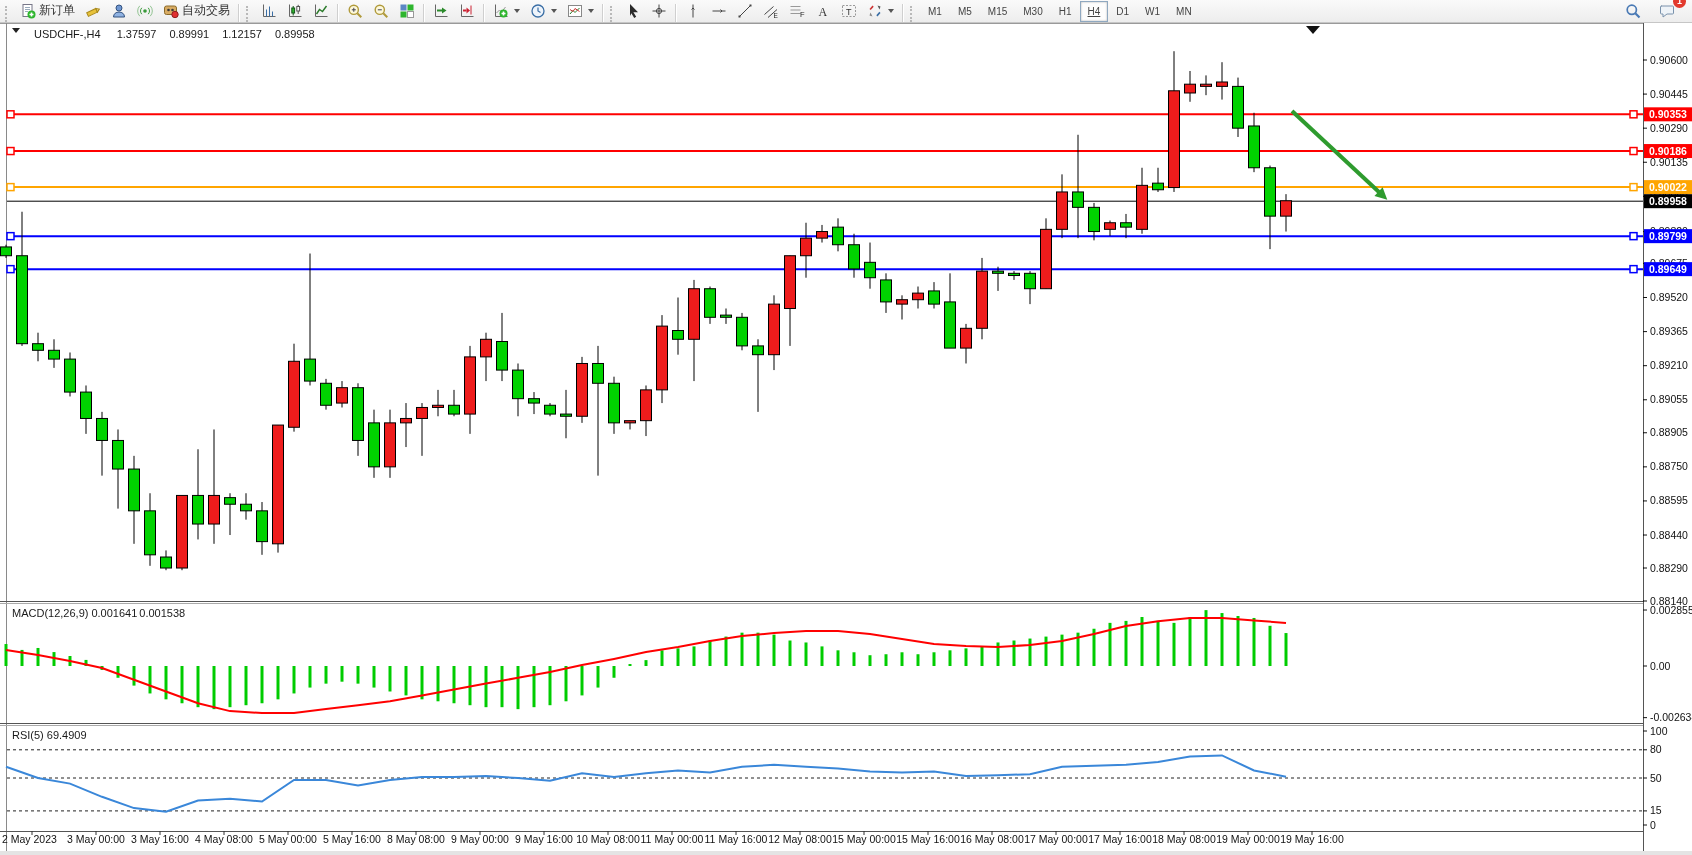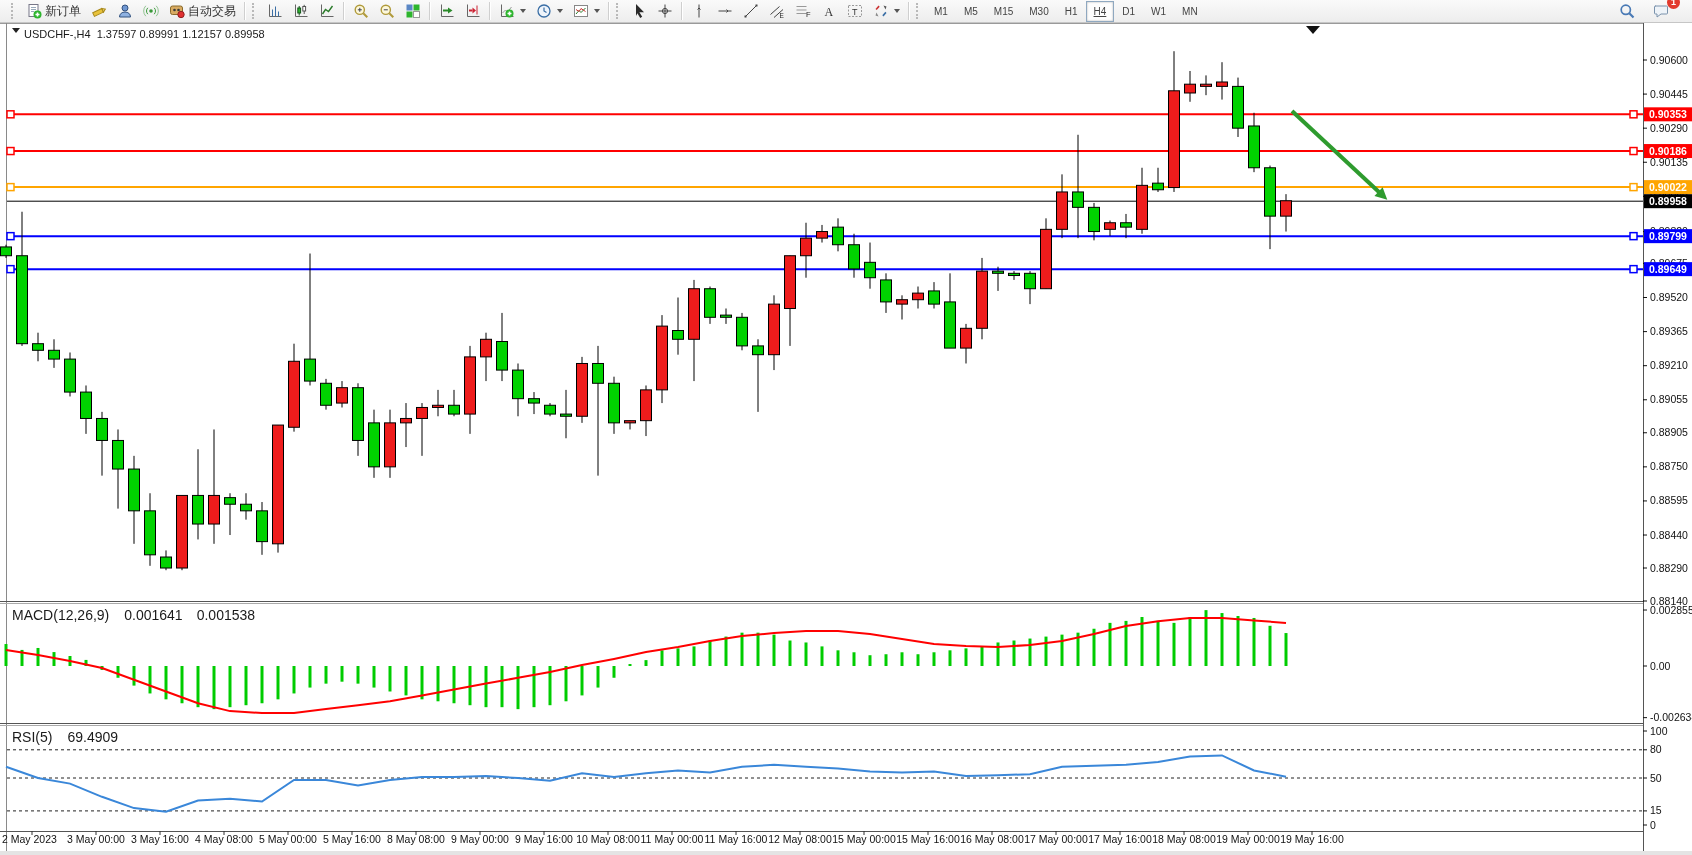--- a/index.html
+++ b/index.html
@@ -1,37 +1,37 @@
 <!DOCTYPE html>
 <html><head>
 <meta charset="utf-8">
 <style>
   html,body{margin:0;padding:0;background:#fff;font-family:"Liberation Sans",sans-serif;}
   #app{position:relative;width:1692px;height:855px;background:#fff;overflow:hidden;}
   
   #toolbar{position:absolute;left:0;top:0;width:1692px;height:23px;background:linear-gradient(#fafafa,#ededed);
-    border-bottom:1px solid #c6c6c6;display:flex;align-items:center;padding:0 8px;box-sizing:border-box;}
+    border-bottom:1px solid #c6c6c6;display:flex;align-items:flex-end;padding:0 2px;box-sizing:border-box;}
   .tb-grip{width:5px;height:16px;margin:0 3px;border-left:2px dotted #b9b9b9;}
   .tb-sep{width:1px;height:18px;background:#cfcfcf;border-right:1px solid #fff;margin:0 3px;}
   .tb-btn{display:flex;align-items:center;gap:3px;padding:1px 4px;height:19px;border:1px solid transparent;
     border-radius:2px;cursor:default;color:#333;font-size:12px;white-space:nowrap;}
   .tb-btn svg{display:block;}
   .tb-btn .caret{width:0;height:0;border-left:3px solid transparent;border-right:3px solid transparent;
     border-top:4px solid #555;margin-left:2px;}
   .tb-tf{padding:2px 7px;font-size:10px;color:#444;border:1px solid transparent;height:15px;line-height:15px;}
   .tb-tf.active{background:#fdfdfd;border:1px solid #8fa8c0;box-shadow:inset 0 0 2px #aaa;text-decoration:underline;}
   #tb-right{margin-left:auto;display:flex;align-items:center;gap:8px;padding-right:10px;}
   .badge{position:absolute;top:-5px;right:-7px;background:#e23a2e;color:#fff;border-radius:50%;
     width:13px;height:13px;font-size:9px;line-height:13px;text-align:center;font-weight:bold;}
   
   #chart-wrap{position:absolute;left:0;top:23px;width:1692px;height:832px;background:#fff;}
   #chart-svg{position:absolute;left:0;top:0;}
-  #chart-title{position:absolute;left:12px;top:5px;font-size:11px;color:#1a1a1a;display:flex;gap:6px;}
+  #chart-title{position:absolute;left:12px;top:5px;font-size:11px;color:#1a1a1a;display:flex;gap:16px;}
   #chart-title .tri{width:0;height:0;border-left:4px solid transparent;border-right:4px solid transparent;border-top:5px solid #222;}
-  .pane-label{position:absolute;font-size:14px;color:#1a1a1a;display:flex;gap:17px;}
+  .pane-label{position:absolute;font-size:11px;color:#1a1a1a;display:flex;gap:5px;}
   #bottom-strip{position:absolute;left:0;top:851px;width:1692px;height:4px;background:#e4e4e4;}
 </style>
 </head>
 <body>
 
 <div id="app">
   <div id="toolbar">
       <div class="tb-grip"></div>
       <div class="tb-btn">
         <svg width="16" height="16" viewBox="0 0 16 16">

